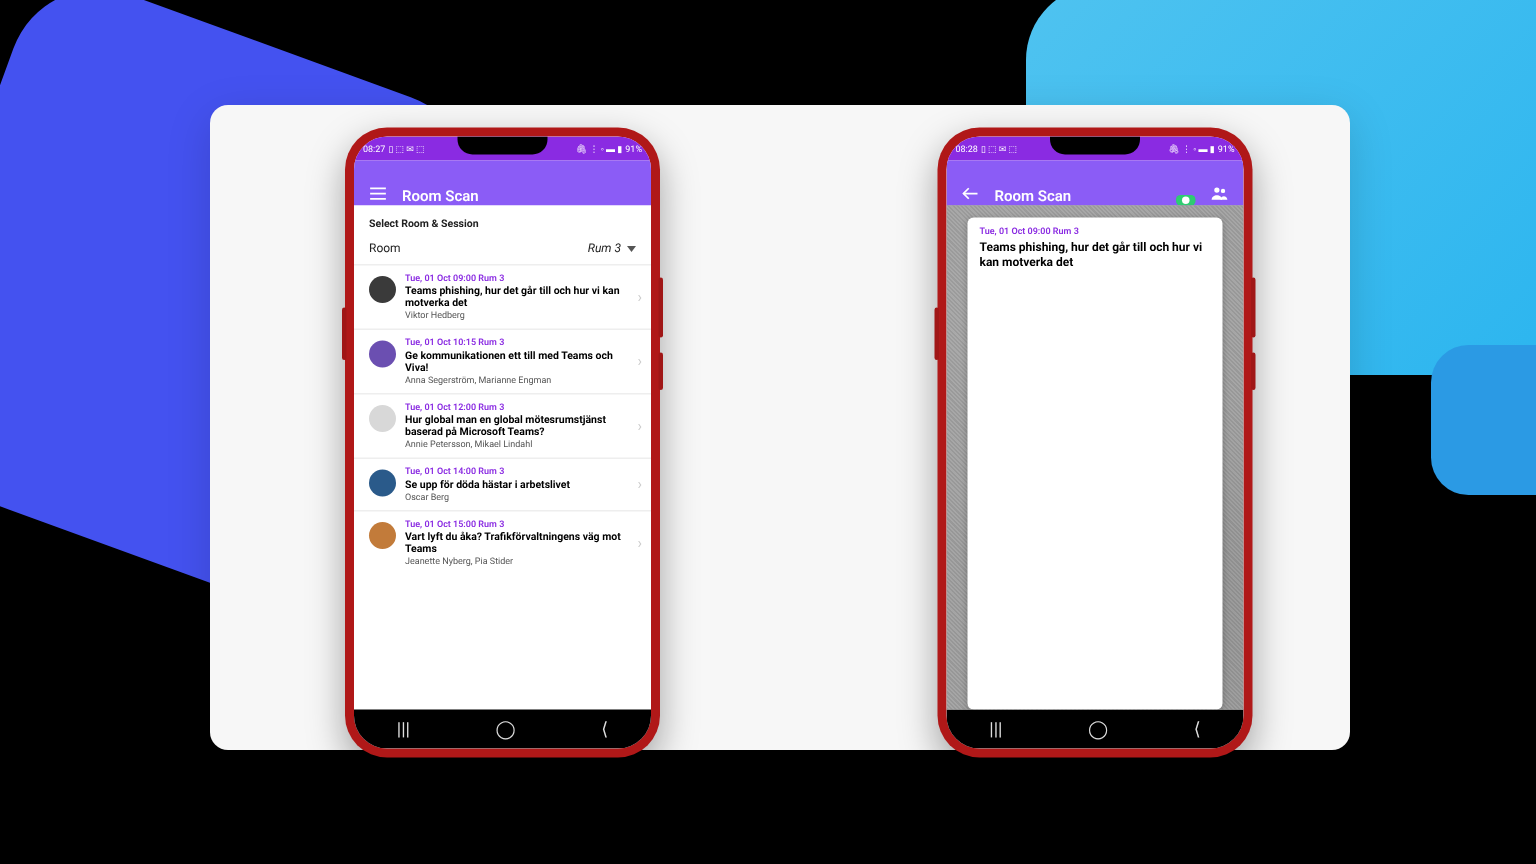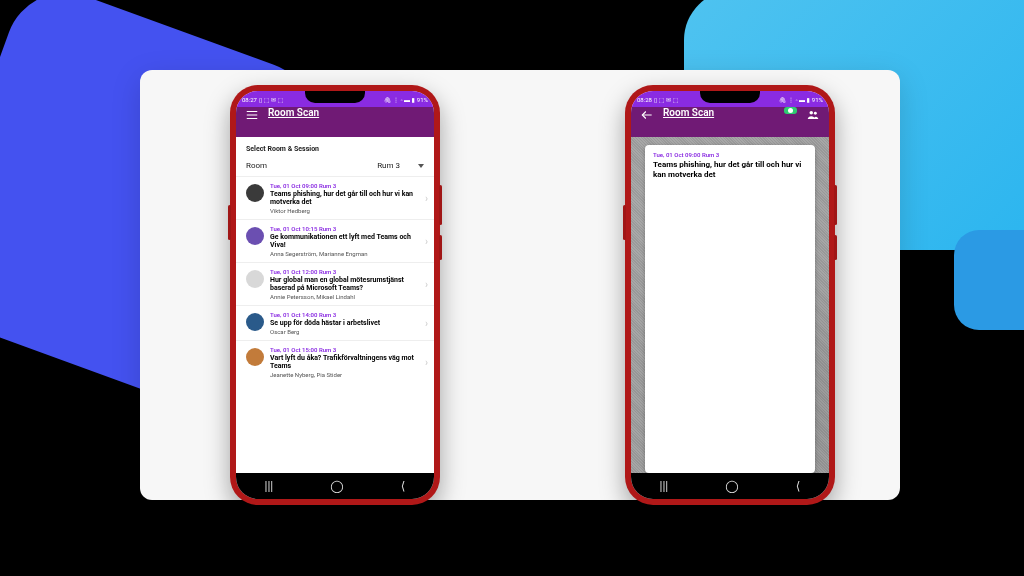--- a/index.html
+++ b/index.html
@@ -62,34 +62,34 @@
     border-bottom-left-radius: 10px; border-bottom-right-radius: 10px;
     z-index: 10;
   }
   .statusbar {
     height: 16px; background: #8a2be2;
     display: flex; justify-content: space-between; align-items: center;
     padding: 0 6px; font-size: 6px; color: #fff;
   }
   .statusbar .left, .statusbar .right { display:flex; gap:2px; align-items:center; }
   .appbar {
-    height: 30px; background: #701a75;
-    display: flex; align-items: flex-start; gap: 8px;
-    padding: 0 8px; color: #fff; text-decoration: underline;
+    height: 30px; background: #8b5cf6;
+    display: flex; align-items: flex-end; gap: 8px;
+    padding: 0 8px; color: #fff;
   }
   .appbar .title { font-size: 10px; font-weight: 600; flex:1; }
   .icon-btn { width:16px; height:16px; display:flex; align-items:center; justify-content:center; }
   svg { display:block; }
   .content { flex:1; overflow:hidden; background:#fff; }
   .subhead { font-size:7px; padding: 8px 10px 4px; color:#222;font-weight:bold; }
   .room-row {
     display:flex; justify-content:space-between; align-items:center;
     padding: 4px 10px 6px; font-size:8px; color:#222;
   }
-  .room-row .val { color:#222; display:flex; align-items:center; gap:18px; }
+  .room-row .val { color:#222; display:flex; align-items:center; gap:4px;font-style:italic; }
   .caret { width:0;height:0;border-left:3px solid transparent;border-right:3px solid transparent;border-top:4px solid #555; }
   .list { }
   .row {
     display:flex; align-items:flex-start; gap:6px;
     padding: 5px 6px 5px 10px; border-top:1px solid #eee;
   }
   .avatar {
     width:18px; height:18px; border-radius:50%; flex-shrink:0;
     background: #888; margin-top:2px;
   }
@@ -181,21 +181,21 @@
               <div class="meta">Tue, 01 Oct 09:00 Rum 3</div>
               <div class="titleline">Teams phishing, hur det går till och hur vi kan motverka det</div>
               <div class="speaker">Viktor Hedberg</div>
             </div>
             <div class="chevron">›</div>
           </div>
           <div class="row">
             <div class="avatar" style="background:#6b4fb1"></div>
             <div class="text">
               <div class="meta">Tue, 01 Oct 10:15 Rum 3</div>
-              <div class="titleline">Ge kommunikationen ett lyft med Teams och Viva!</div>
+              <div class="titleline">Ge kommunikationen ett till med Teams och Viva!</div>
               <div class="speaker">Anna Segerström, Marianne Engman</div>
             </div>
             <div class="chevron">›</div>
           </div>
           <div class="row">
             <div class="avatar" style="background:#d8d8d8"></div>
             <div class="text">
               <div class="meta">Tue, 01 Oct 12:00 Rum 3</div>
               <div class="titleline">Hur global man en global mötesrumstjänst baserad på Microsoft Teams?</div>
               <div class="speaker">Annie Petersson, Mikael Lindahl</div>

